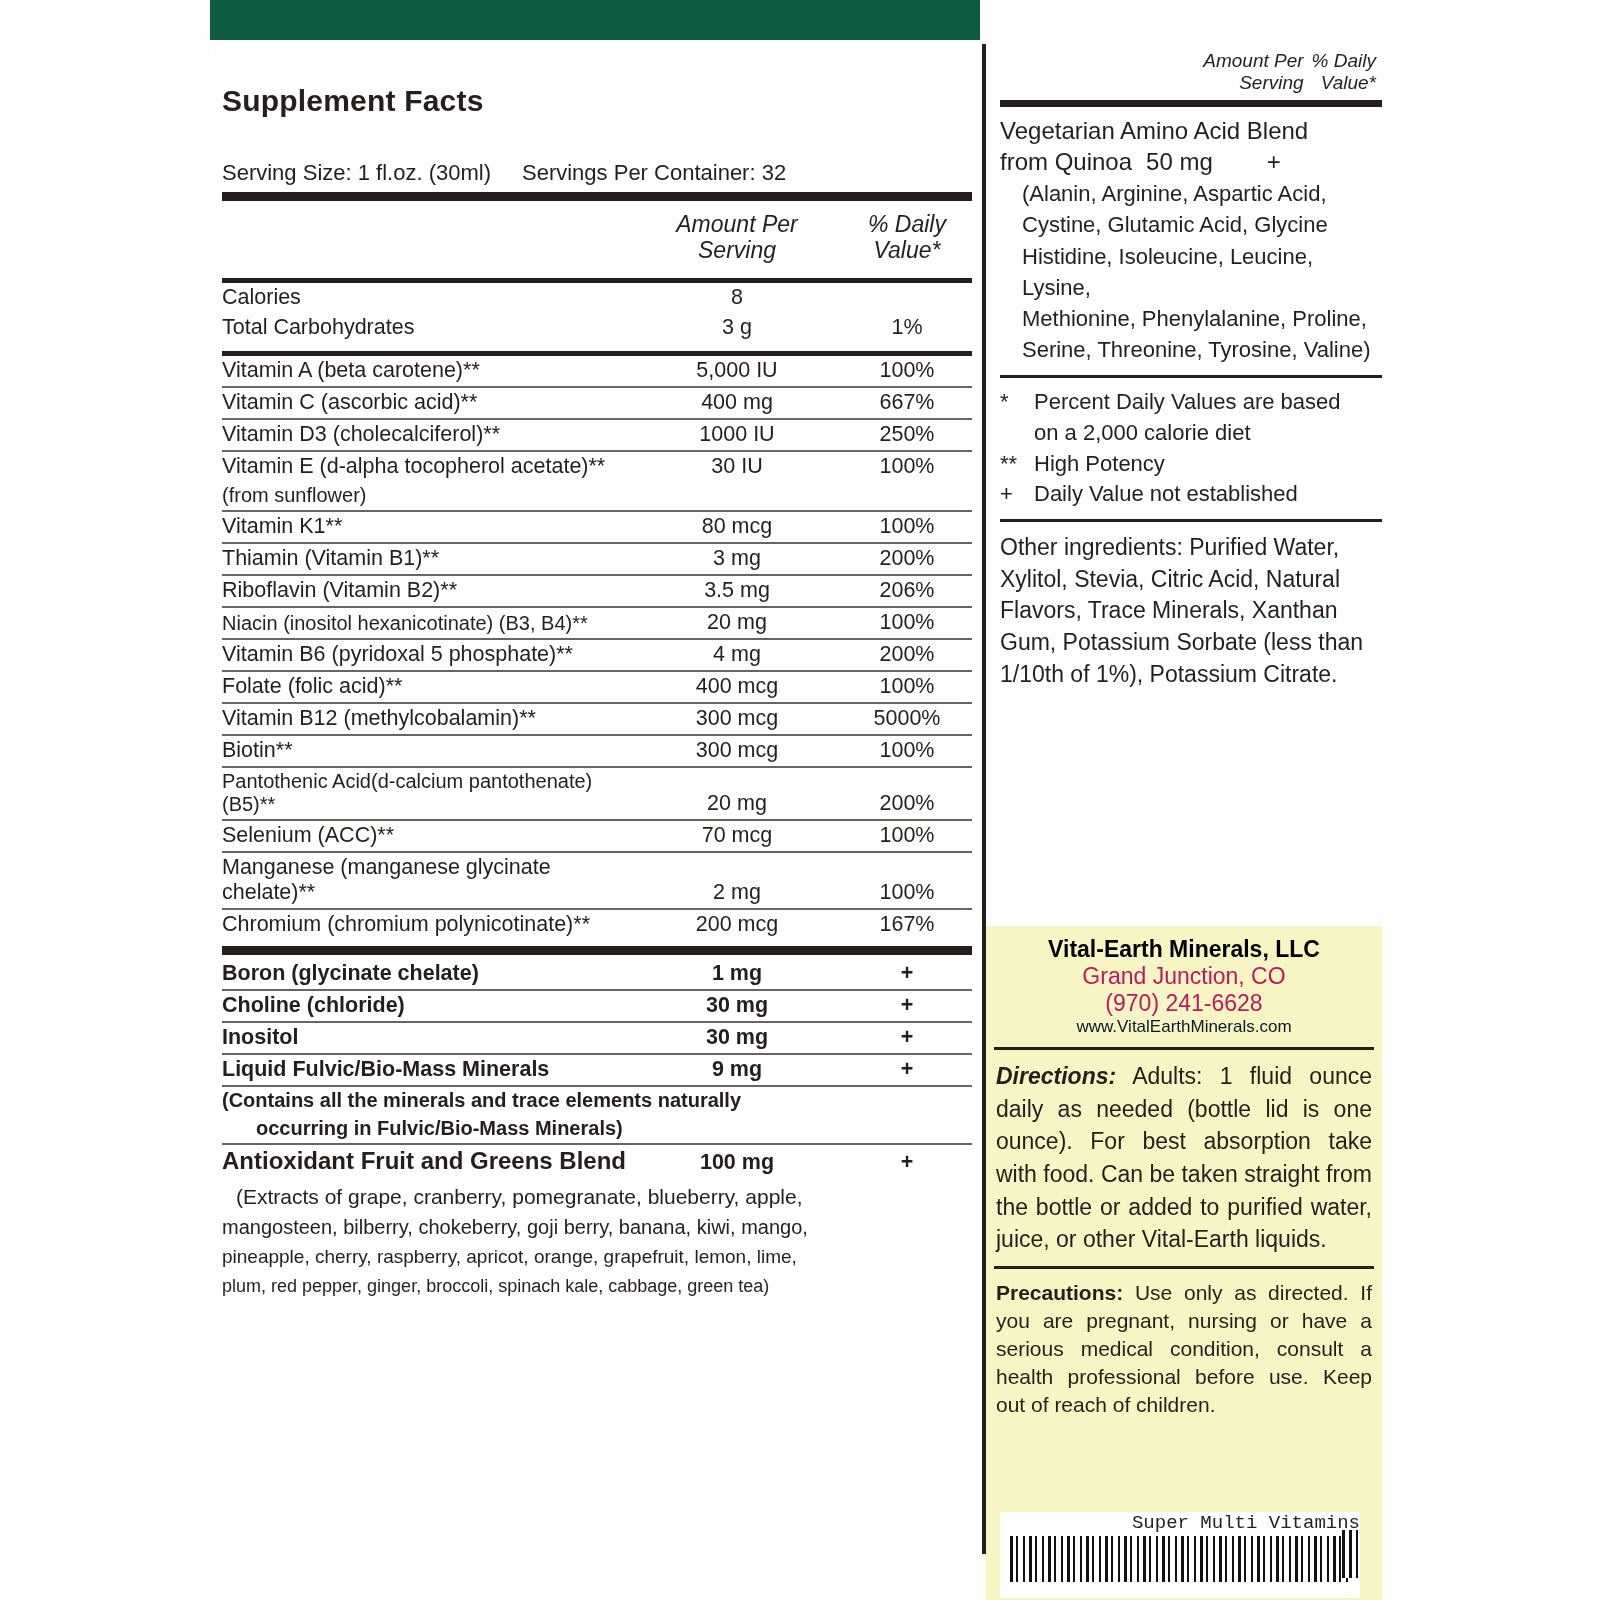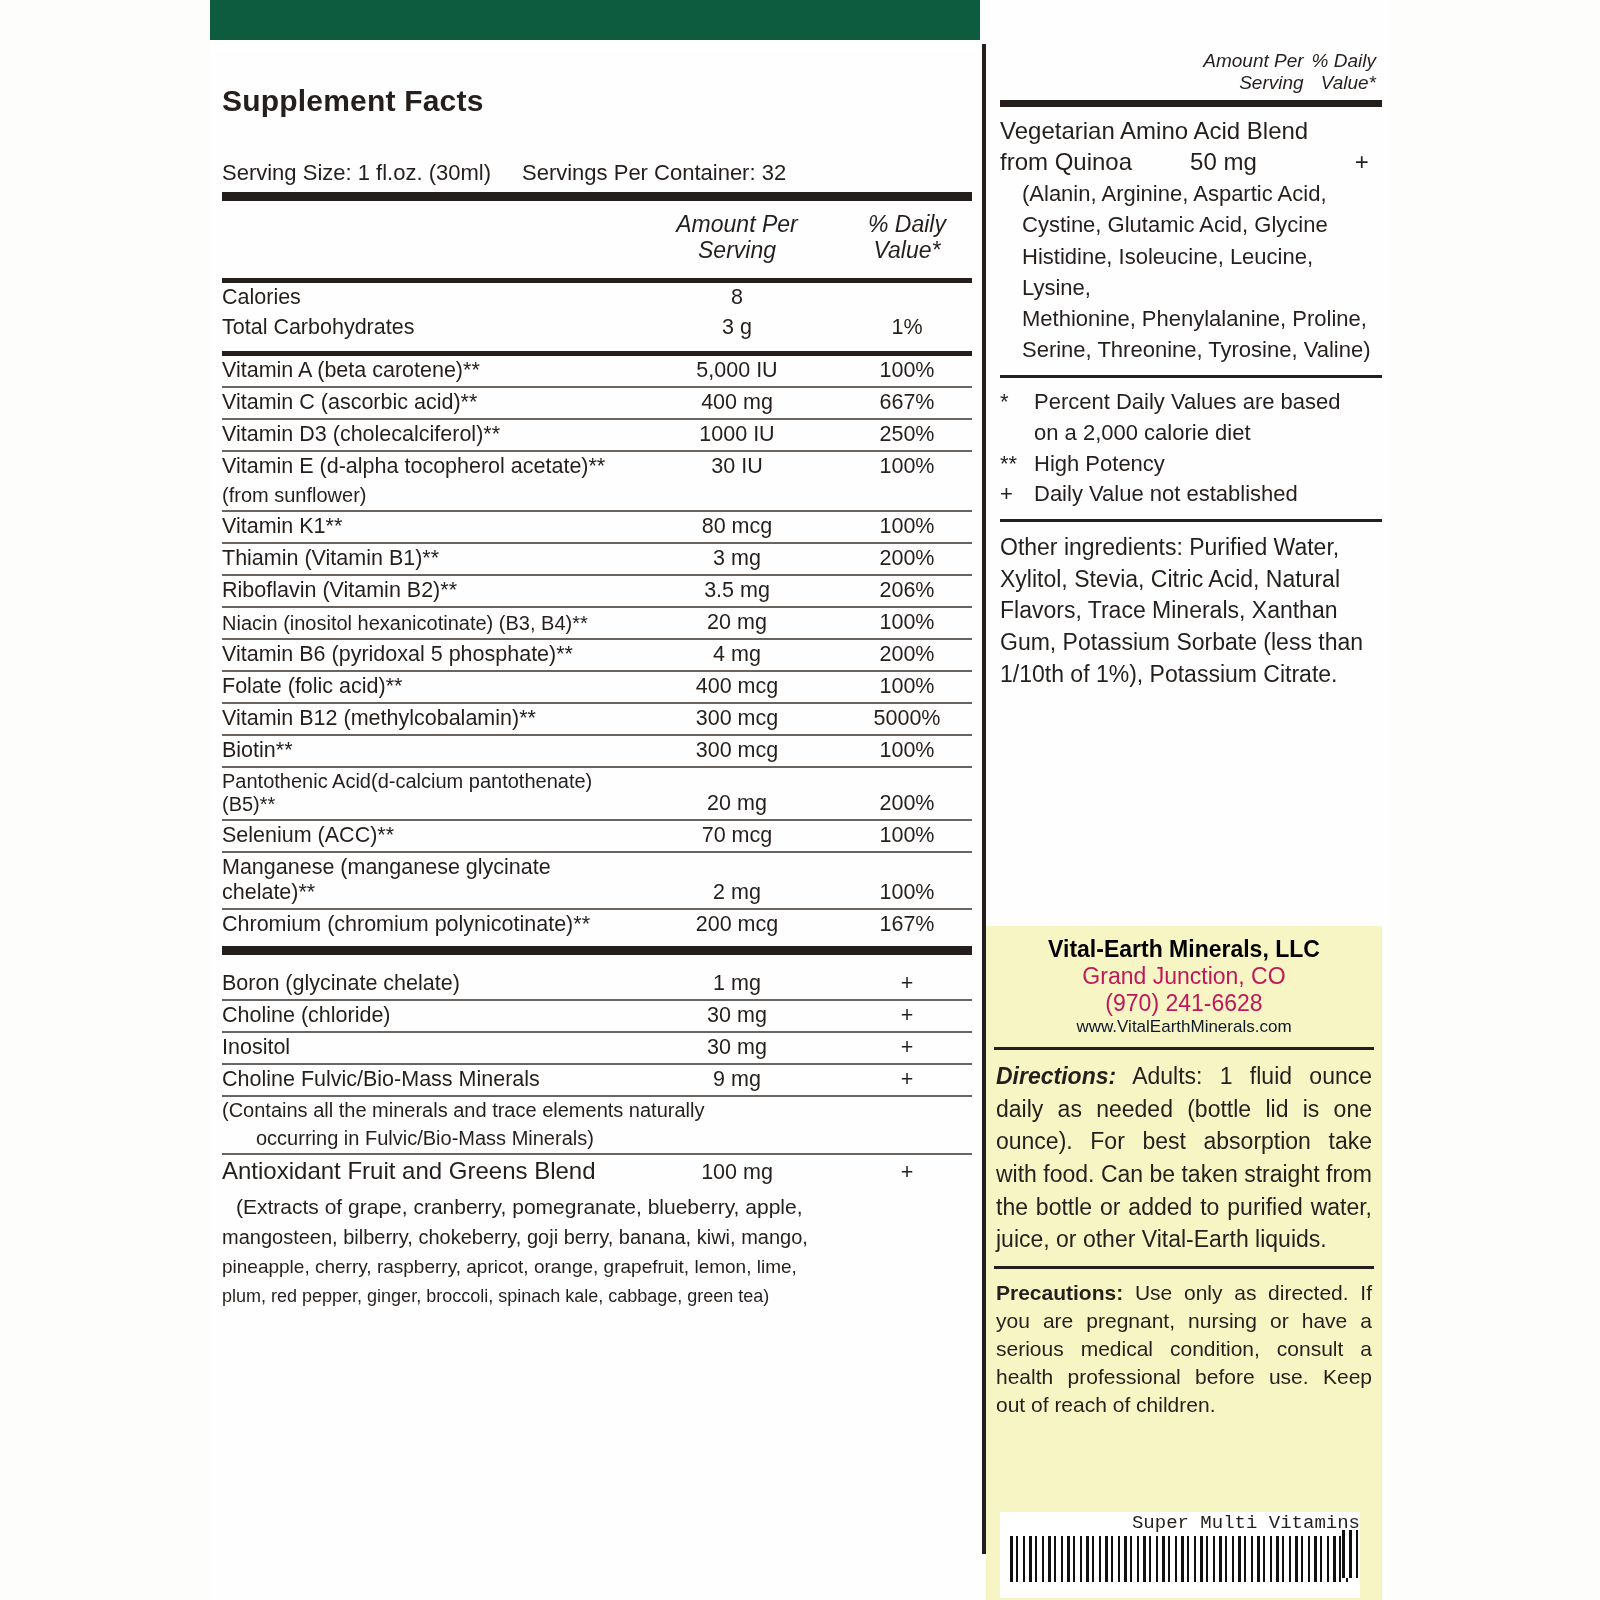--- a/index.html
+++ b/index.html
@@ -76,21 +76,21 @@
     position:absolute;left:1000px;top:50px;width:382px;
   }
   .r-hdr{
     text-align:right;font-style:italic;font-size:19px;line-height:1.15;
     display:flex;justify-content:flex-end;gap:8px;padding-right:6px;
   }
   .r-rule-thick{height:7px;background:#241f1c;margin:6px 0 8px 0;}
   .r-rule-thin{height:3px;background:#241f1c;margin:10px 0 10px 0;}
   .r-text{font-size:24px;line-height:1.32;}
   .r-text .ind{padding-left:22px;display:block;}
-  .amino-line{display:flex;align-items:flex-start;gap:44px;}
+  .amino-line{display:flex;align-items:flex-start;}
   .amino-line .nm{flex:0 0 auto;}
   .amino-line .val{margin-left:14px;}
   .amino-line .plus{margin-left:54px;}
   .foot-item{display:flex;font-size:22px;line-height:1.3;margin-bottom:2px;}
   .foot-item .mk{width:34px;flex:0 0 34px;}
   .other{font-size:23px;line-height:1.38;}
 
   
   .yellow{
     position:absolute;left:986px;top:926px;width:396px;height:674px;
@@ -254,39 +254,39 @@
       <tr class="noline">
             <td class="nm">Chromium (chromium polynicotinate)**</td>
             <td class="amt">200 mcg</td>
             <td class="dv">167%</td>
           </tr>
     </tbody>
       </table>
 
     <div class="blk"></div>
 
-    <table class="facts" style="margin-top:14px;">
+    <table class="facts" style="margin-top:4px;font-weight:bold;">
       <tbody>
           <tr class="line">
             <td class="nm">Boron (glycinate chelate)</td>
             <td class="amt">1 mg</td>
             <td class="dv">+</td>
           </tr>
       <tr class="line">
             <td class="nm">Choline (chloride)</td>
             <td class="amt">30 mg</td>
             <td class="dv">+</td>
           </tr>
       <tr class="line">
             <td class="nm">Inositol</td>
             <td class="amt">30 mg</td>
             <td class="dv">+</td>
           </tr>
       <tr class="line">
-            <td class="nm">Choline Fulvic/Bio-Mass Minerals</td>
+            <td class="nm">Liquid Fulvic/Bio-Mass Minerals</td>
             <td class="amt">9 mg</td>
             <td class="dv">+</td>
           </tr>
       <tr class="noline">
             <td class="nm sub" colspan="3">(Contains all the minerals and trace elements naturally</td>
           </tr>
       <tr class="line">
             <td class="nm sub" style="padding-left:34px;" colspan="3">occurring in Fulvic/Bio-Mass Minerals)</td>
           </tr>
       <tr class="noline">

